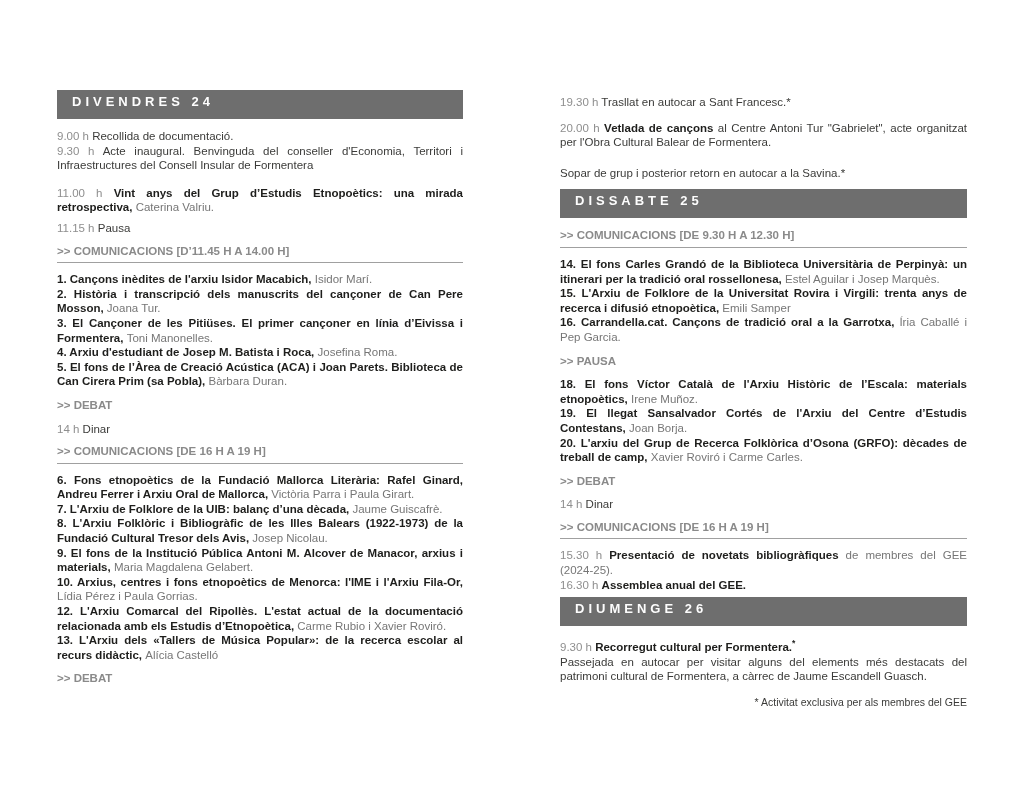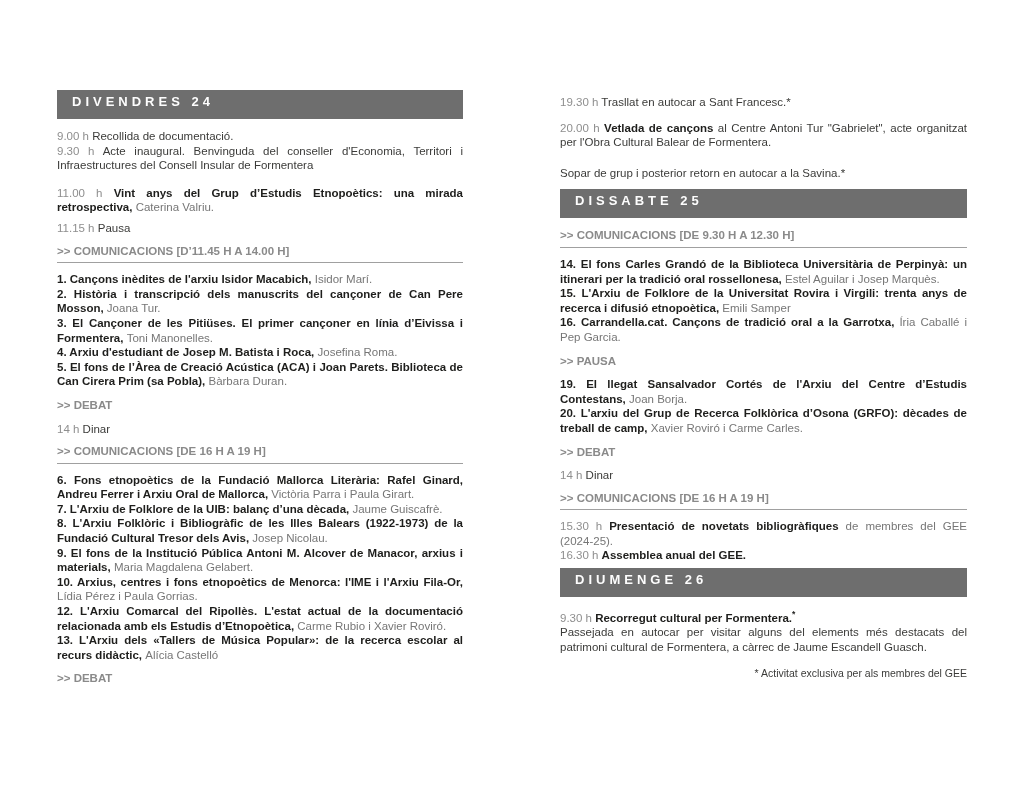--- a/index.html
+++ b/index.html
@@ -90,20 +90,21 @@
       <div class="spacer" style="height: 9px;"></div>
       <div class="bar">DISSABTE 25</div>
       <div class="comhead-wrap">
         <div class="comhead">&gt;&gt; COMUNICACIONS  [DE 9.30 H A 12.30 H]</div>
         <div class="rule"></div>
       </div>
       <p class="para"><span class="seg-bold">14. El fons Carles Grandó de la Biblioteca Universitària de Perpinyà: un itinerari per la tradició oral rossellonesa, </span><span class="seg-muted">Estel Aguilar i Josep Marquès.</span></p>
       <p class="para"><span class="seg-bold">15. L'Arxiu de Folklore de la Universitat Rovira i Virgili: trenta anys de recerca i difusió etnopoètica, </span><span class="seg-muted">Emili Samper</span></p>
       <p class="para"><span class="seg-bold">16. </span><span class="seg-bi">Carrandella.cat.</span><span class="seg-bold"> Cançons de tradició oral a la Garrotxa, </span><span class="seg-muted">Íria Caballé i Pep Garcia.</span></p>
       <div class="subhead">&gt;&gt; PAUSA</div>
+      <p class="para"><span class="seg-bold">18. El fons Víctor Català de l'Arxiu Històric de l’Escala: materials etnopoètics, </span><span class="seg-muted">Irene Muñoz.</span></p>
       <p class="para"><span class="seg-bold">19. El llegat Sansalvador Cortés de l'Arxiu del Centre d’Estudis Contestans, </span><span class="seg-muted">Joan Borja.</span></p>
       <p class="para"><span class="seg-bold">20. L'arxiu del Grup de Recerca Folklòrica d’Osona (GRFO): dècades de treball de camp, </span><span class="seg-muted">Xavier Roviró i Carme Carles.</span></p>
       <div class="subhead">&gt;&gt; DEBAT</div>
       <p class="para"><span class="seg-time">14 h </span><span class="seg-plain">Dinar</span></p>
       <div class="comhead-wrap">
         <div class="comhead">&gt;&gt; COMUNICACIONS [DE 16 H A 19 H]</div>
         <div class="rule"></div>
       </div>
       <p class="para"><span class="seg-time">15.30 h </span><span class="seg-bold">Presentació de novetats bibliogràfiques </span><span class="seg-muted">de membres del GEE (2024-25).</span></p>
       <p class="para"><span class="seg-time">16.30 h </span><span class="seg-bold">Assemblea anual del GEE.</span></p>

